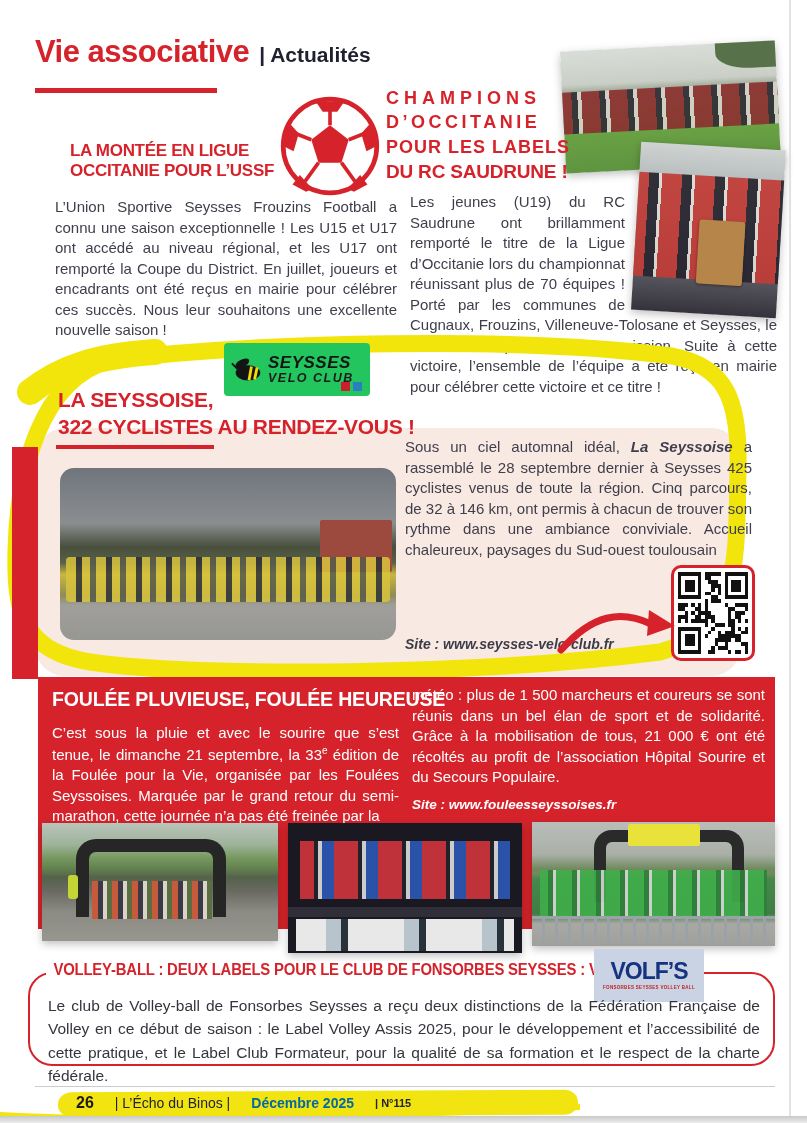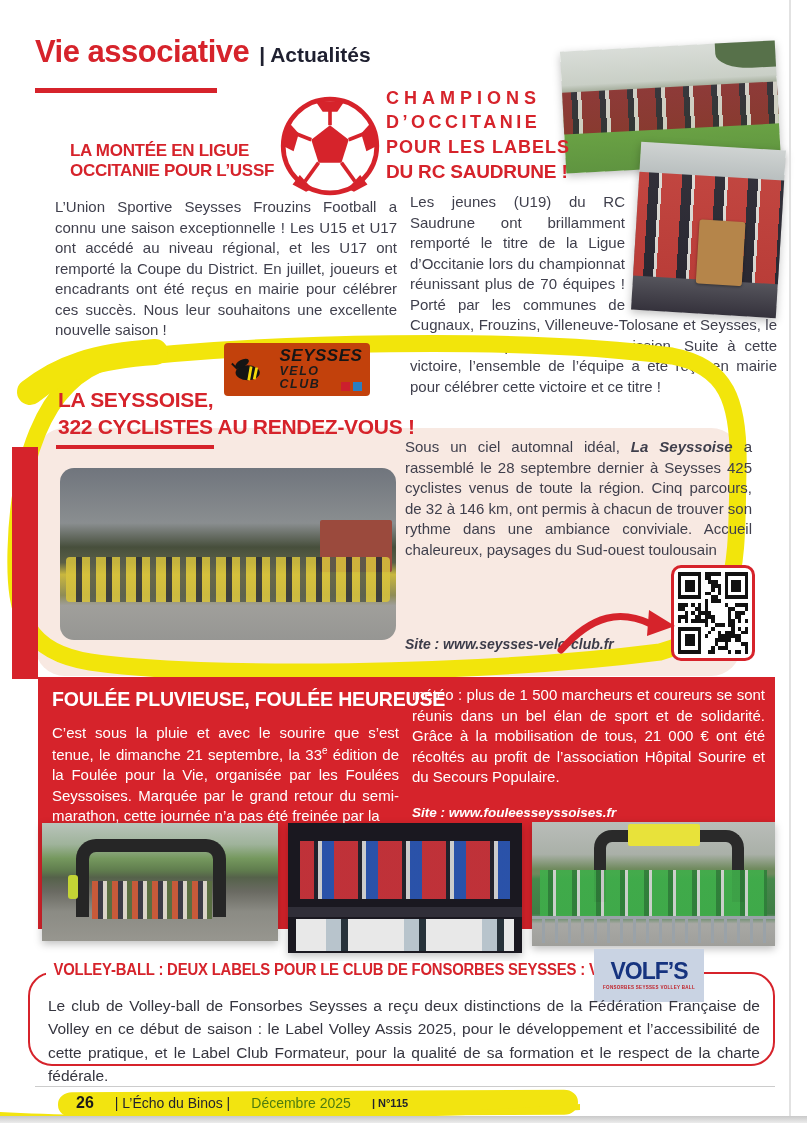--- a/index.html
+++ b/index.html
@@ -38,22 +38,22 @@
   .photo-rc1 .trees{position:absolute;right:0;top:0;width:60px;height:26px;background:#57714a;border-radius:0 0 0 60%;}
   .photo-rc2{left:636px;top:146px;width:145px;height:168px;transform:rotate(3.5deg);background:linear-gradient(180deg,#cfd3d2 0%,#b9bfbf 18%,#35323c 100%);}
   .photo-rc2 .crowd{position:absolute;left:0;right:0;top:18%;height:62%;
     background:repeating-linear-gradient(90deg,#c23b35 0 10px,#26242e 10px 20px,#e0ded8 20px 23px,#c23b35 23px 33px);opacity:.92;}
   .photo-rc2 .plaque{position:absolute;left:50%;top:44%;width:46px;height:64px;margin-left:-10px;background:#b5854a;border-radius:3px;box-shadow:0 1px 3px rgba(0,0,0,.4);}
 
   
   .yellow-loop{left:0;top:330px;width:807px;height:380px;pointer-events:none;}
   .red-strip{left:12px;top:447px;width:26px;height:232px;background:#d6232b;}
   .pink-box{left:35px;top:428px;width:706px;height:248px;border-radius:30px;background:#f8e9e2;}
-  .velo-logo{left:224px;top:343px;width:146px;height:53px;background:#c2410c;border-radius:4px;
-    display:flex;align-items:center;padding:2px 6px;box-sizing:border-box;gap:12px;}
+  .velo-logo{left:224px;top:343px;width:146px;height:53px;background:#22c55e;border-radius:4px;
+    display:flex;align-items:center;padding:2px 6px;box-sizing:border-box;}
   .velo-texts{margin-left:4px;line-height:1.05;}
   .velo-l1{font-size:17px;font-weight:900;font-style:italic;color:#151515;letter-spacing:.5px;}
   .velo-l2{font-size:12.5px;font-weight:700;font-style:italic;color:#1c1c1c;letter-spacing:1.5px;}
   .velo-flag1{position:absolute;right:20px;bottom:5px;width:9px;height:9px;background:#cc1f2d;}
   .velo-flag2{position:absolute;right:8px;bottom:5px;width:9px;height:9px;background:#2a7fc1;}
   .sey-title{left:58px;top:387px;font-size:21px;font-weight:800;color:#d6232b;line-height:1.28;letter-spacing:-.3px;}
   .sey-underline{left:56px;top:445px;width:158px;height:3.5px;background:#d6232b;}
   .photo-cyc{left:60px;top:468px;width:336px;height:172px;border-radius:14px;
     background:linear-gradient(180deg,#70757d 0%,#8a8e90 32%,#474f3c 46%,#5a5f47 55%,#c9b73e 62%,#8f8c56 74%,#a09f9b 80%,#969693 100%);}
   .photo-cyc .building{position:absolute;right:4px;top:30%;width:72px;height:52px;background:#9b4a3d;border-radius:2px;}
@@ -64,21 +64,21 @@
   .sey-site{left:405px;top:636px;color:#3c3c49;}
   .qr-frame{left:671px;top:565px;width:70px;height:82px;border:3px solid #d6232b;border-radius:10px;
     background:#fff;padding:4px;}
   .arrow-svg{left:553px;top:598px;width:125px;height:62px;}
 
   
   .foulee-banner{left:38px;top:677px;width:737px;height:252px;background:#d6232b;}
   .foulee-title{left:52px;top:687px;font-size:21px;font-weight:800;color:#fff;white-space:nowrap;letter-spacing:-.2px;}
   .foulee-left{left:52px;top:723px;width:347px;color:#fff;}
   .foulee-right{left:412px;top:685px;width:353px;color:#fff;}
-  .foulee-right .site-line{margin-top:16px;font-size:13.5px;color:#fff;}
+  .foulee-right .site-line{margin-top:8px;font-size:13.5px;color:#fff;}
   .foulee-left sup{font-size:10px;}
   .photo-f1{left:42px;top:823px;width:236px;height:118px;
     background:linear-gradient(180deg,#b9c4bb 0%,#9fb39b 18%,#75985e 30%,#607d4e 40%,#55624a 46%,#6a6a62 58%,#8b8b84 75%,#97968f 100%);}
   .photo-f1 .arch{position:absolute;left:34px;top:16px;width:150px;height:78px;border:13px solid #262626;border-bottom:none;border-radius:20px 20px 0 0;box-sizing:border-box;}
   .photo-f1 .crowd{position:absolute;left:50px;top:58px;width:120px;height:38px;
     background:repeating-linear-gradient(90deg,#c75a3a 0 6px,#3a3a46 6px 11px,#d9d3c8 11px 15px,#5a6e42 15px 20px);}
   .photo-f1 .hivis{position:absolute;left:26px;top:52px;width:10px;height:24px;background:#c4d435;border-radius:3px;}
   .photo-f2{left:288px;top:823px;width:234px;height:130px;background:#1a1820;}
   .photo-f2 .crowd{position:absolute;left:12px;right:12px;top:18px;height:58px;
     background:repeating-linear-gradient(90deg,#c8333a 0 14px,#22222c 14px 18px,#d5d5d5 18px 22px,#2b55b0 22px 34px,#c8333a 34px 44px);opacity:.95;}
@@ -103,21 +103,21 @@
   .volfs-sub{font-size:4.5px;font-weight:700;color:#c02028;margin-top:3px;letter-spacing:.3px;}
   .volley-body{left:48px;top:994px;width:712px;font-size:15.5px;line-height:1.5;color:#35353f;}
 
   
   .footer-rule{left:35px;top:1086px;width:740px;height:1px;background:#cccccc;}
   .footer-highlight{left:58px;top:1091px;width:520px;height:25px;background:#f2e410;border-radius:14px/12px;transform:rotate(-.3deg);}
   .footer-tail{left:0;top:1104px;width:590px;height:18px;}
   .footer-text{left:76px;top:1094px;display:flex;align-items:center;gap:21px;}
   .pg-num{font-size:16px;font-weight:800;color:#1a1a1a;}
   .mag{font-size:14px;font-weight:400;color:#23232e;}
-  .date{font-size:14px;font-weight:400;color:#4d7c0f;}
+  .date{font-size:14px;font-weight:700;color:#0369a1;}
   .issue{font-size:11px;font-weight:800;color:#23232e;}
   .right-edge{left:789px;top:0;width:2px;height:1123px;background:#e2e2e2;}
   .bottom-edge{left:0;top:1116px;width:807px;height:7px;background:linear-gradient(#c9c9c9,#ececec);}
 </style>
 </head>
 <body>
 
 <div id="page">
 
   <div class="abs hdr">

